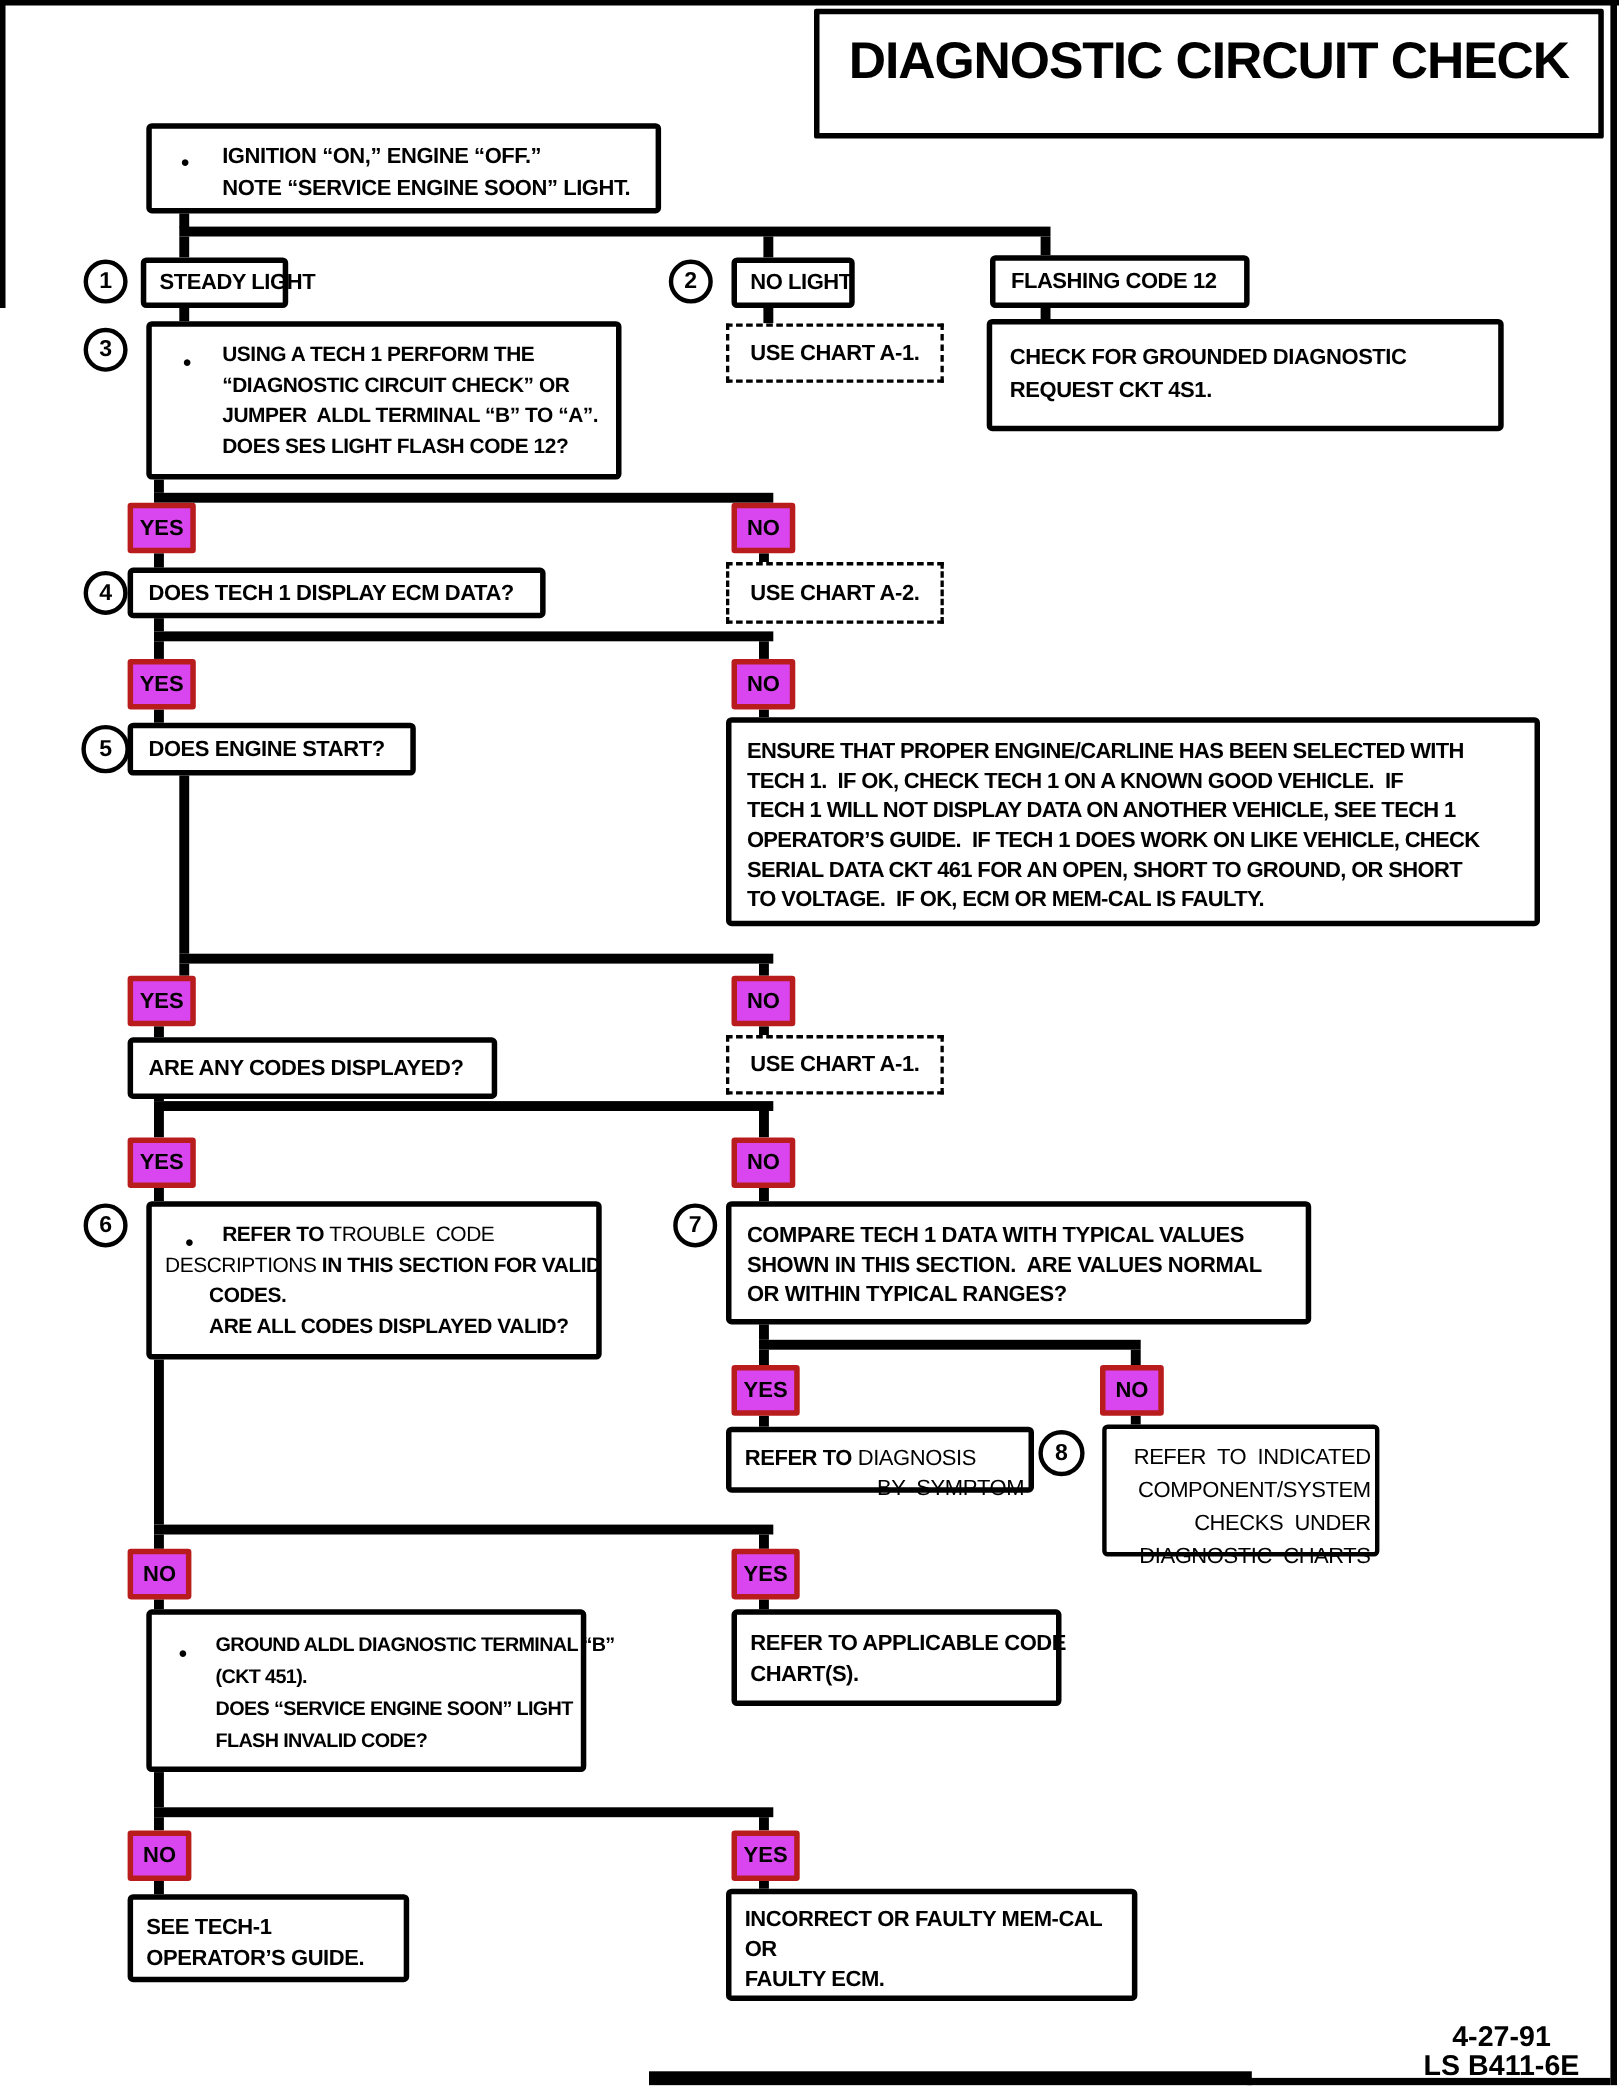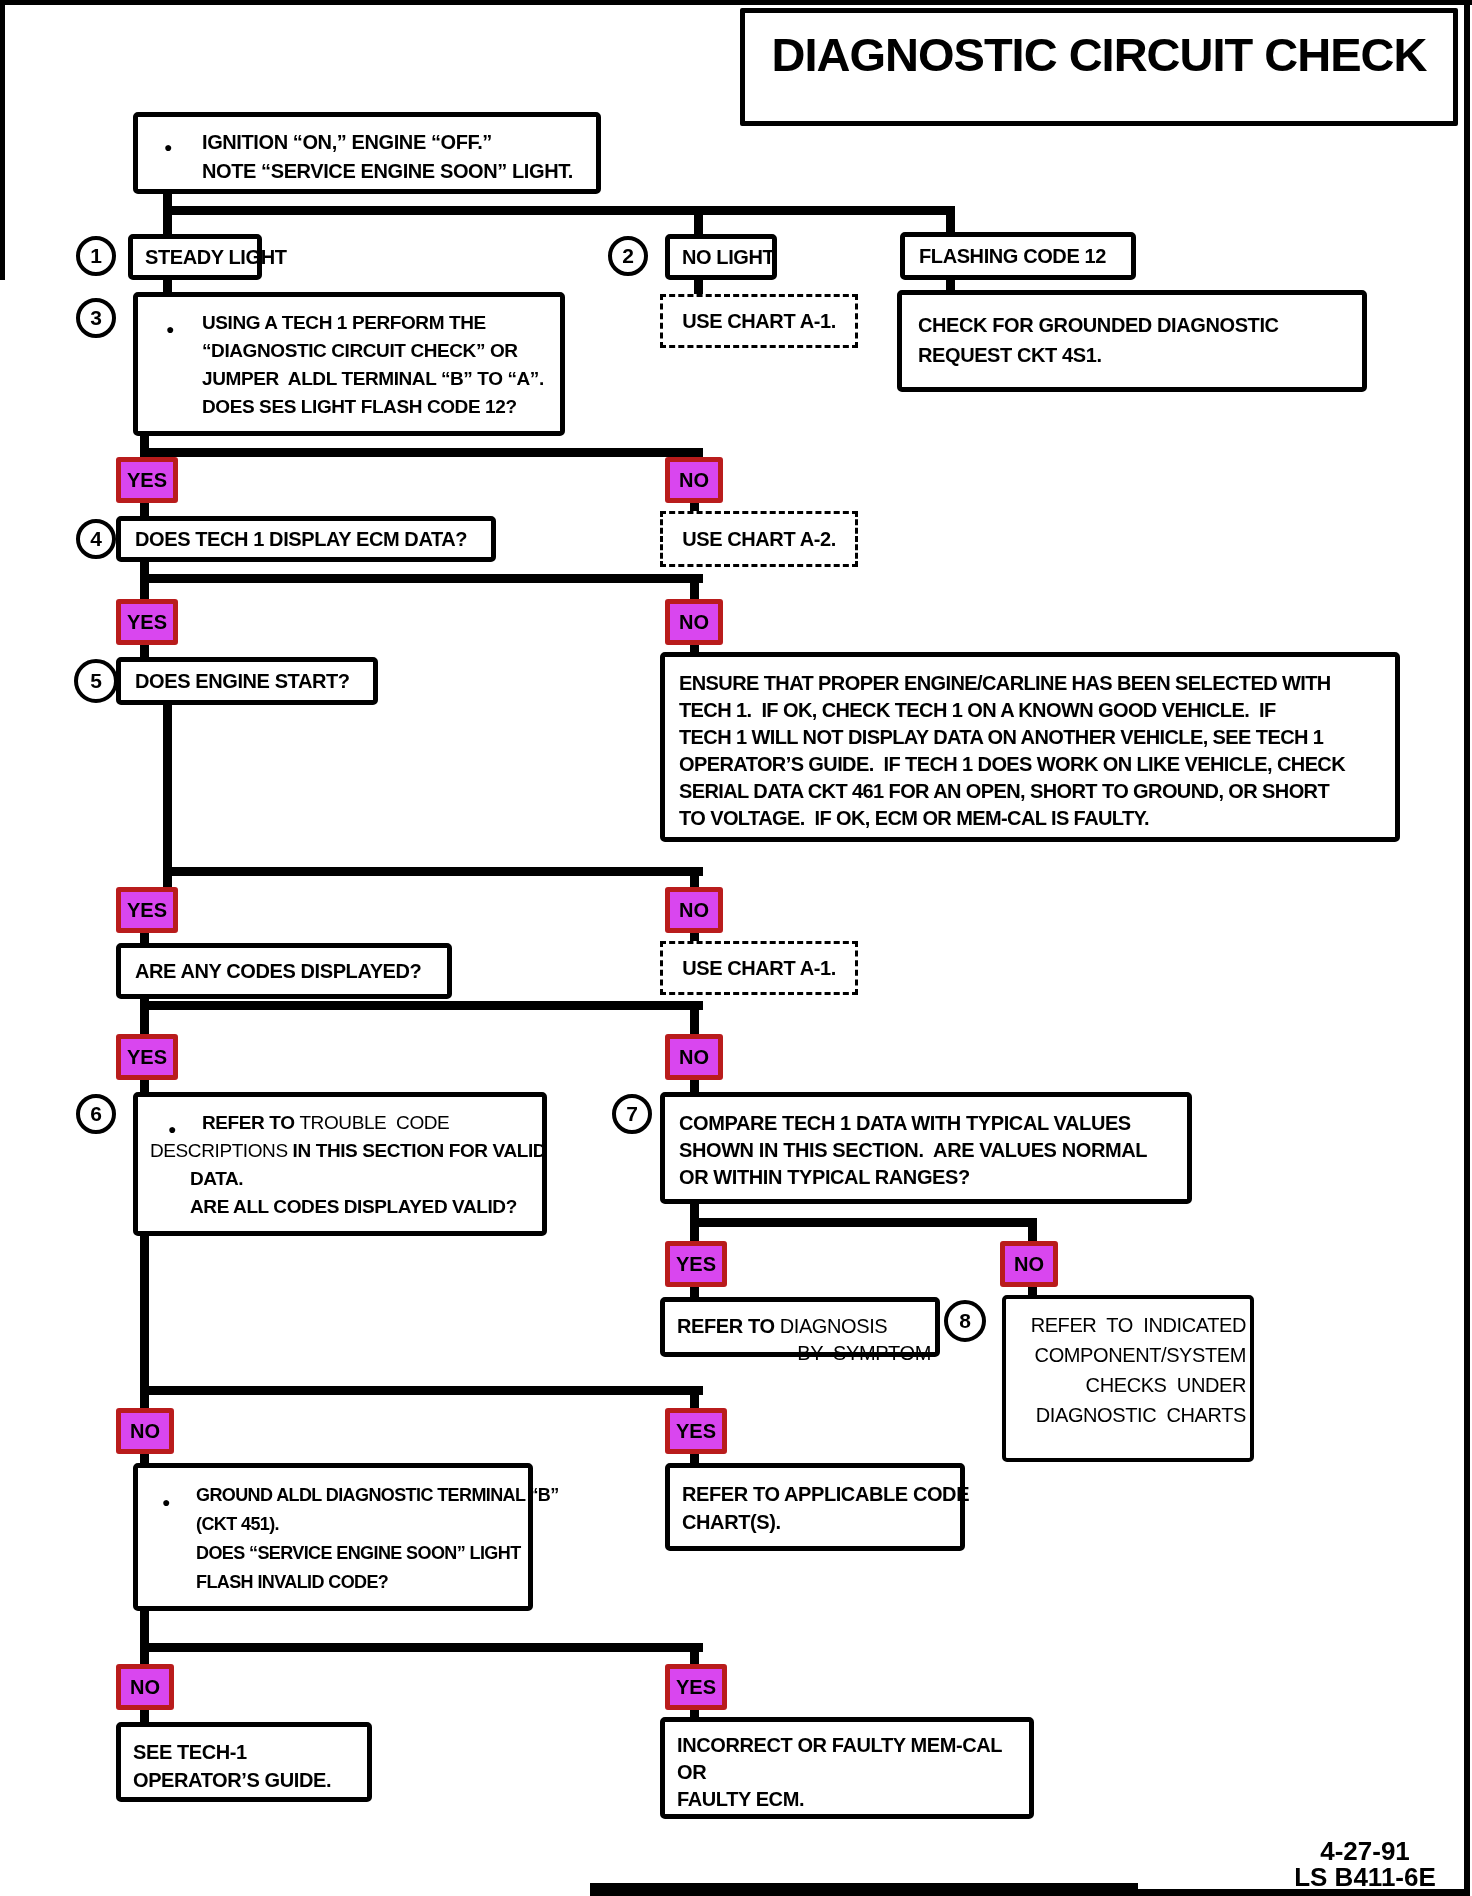--- a/index.html
+++ b/index.html
@@ -177,41 +177,41 @@
   </div>
 
   <div class="yn" style="left:116px;top:1034px;width:62px;height:46px">YES</div>
   <div class="yn" style="left:665px;top:1034px;width:58px;height:46px">NO</div>
 
   <div class="circ" style="left:76px;top:1094px;width:40px;height:40px">6</div>
   <div class="bx" style="left:133px;top:1092px;width:414px;height:144px;font-size:19px;line-height:28px;padding:12px 4px 0 0">
     <span class="bullet" style="left:30px;top:18px">●</span>
     <div class="tl" style="padding-left:64px"><span>REFER TO </span><span class="lt">TROUBLE  CODE</span></div>
     <div class="tl" style="padding-left:12px"><span class="lt">DESCRIPTIONS </span><span>IN THIS SECTION FOR VALID</span></div>
-    <div class="tl" style="padding-left:52px">DATA.</div>
+    <div class="tl" style="padding-left:52px">CODES.</div>
     <div class="tl" style="padding-left:52px">ARE ALL CODES DISPLAYED VALID?</div>
   </div>
 
   <div class="circ" style="left:612px;top:1094px;width:40px;height:40px">7</div>
   <div class="bx" style="left:660px;top:1092px;width:532px;height:112px;font-size:20px;line-height:27px;padding:13px 4px 0 14px">
     <div class="tl">COMPARE TECH 1 DATA WITH TYPICAL VALUES</div>
     <div class="tl">SHOWN IN THIS SECTION.  ARE VALUES NORMAL</div>
     <div class="tl">OR WITHIN TYPICAL RANGES?</div>
   </div>
 
   <div class="yn" style="left:665px;top:1241px;width:62px;height:46px">YES</div>
   <div class="yn" style="left:1000px;top:1241px;width:58px;height:46px">NO</div>
 
   <div class="bx" style="left:660px;top:1297px;width:280px;height:60px;font-size:20px;line-height:27px;padding:11px 4px 0 12px">
     <div class="tl"><span>REFER TO </span><span class="lt">DIAGNOSIS</span></div>
     <div class="tl lt">BY  SYMPTOM</div>
   </div>
 
   <div class="circ" style="left:944px;top:1300px;width:42px;height:42px">8</div>
-  <div class="bx" style="left:1002px;top:1295px;width:252px;height:167px;font-size:20px;line-height:30px;padding:11px 4px 0 14px;border-width:4px">
+  <div class="bx" style="left:1002px;top:1295px;width:252px;height:120px;font-size:20px;line-height:30px;padding:11px 4px 0 14px;border-width:4px">
     <div class="tl lt">REFER  TO  INDICATED</div>
     <div class="tl lt">COMPONENT/SYSTEM</div>
     <div class="tl lt">CHECKS  UNDER</div>
     <div class="tl lt">DIAGNOSTIC  CHARTS</div>
   </div>
 
   <div class="yn" style="left:116px;top:1408px;width:58px;height:46px">NO</div>
   <div class="yn" style="left:665px;top:1408px;width:62px;height:46px">YES</div>
 
   <div class="bx" style="left:133px;top:1463px;width:400px;height:148px;font-size:18px;line-height:29px;padding:13px 2px 0 58px;letter-spacing:-0.6px">

